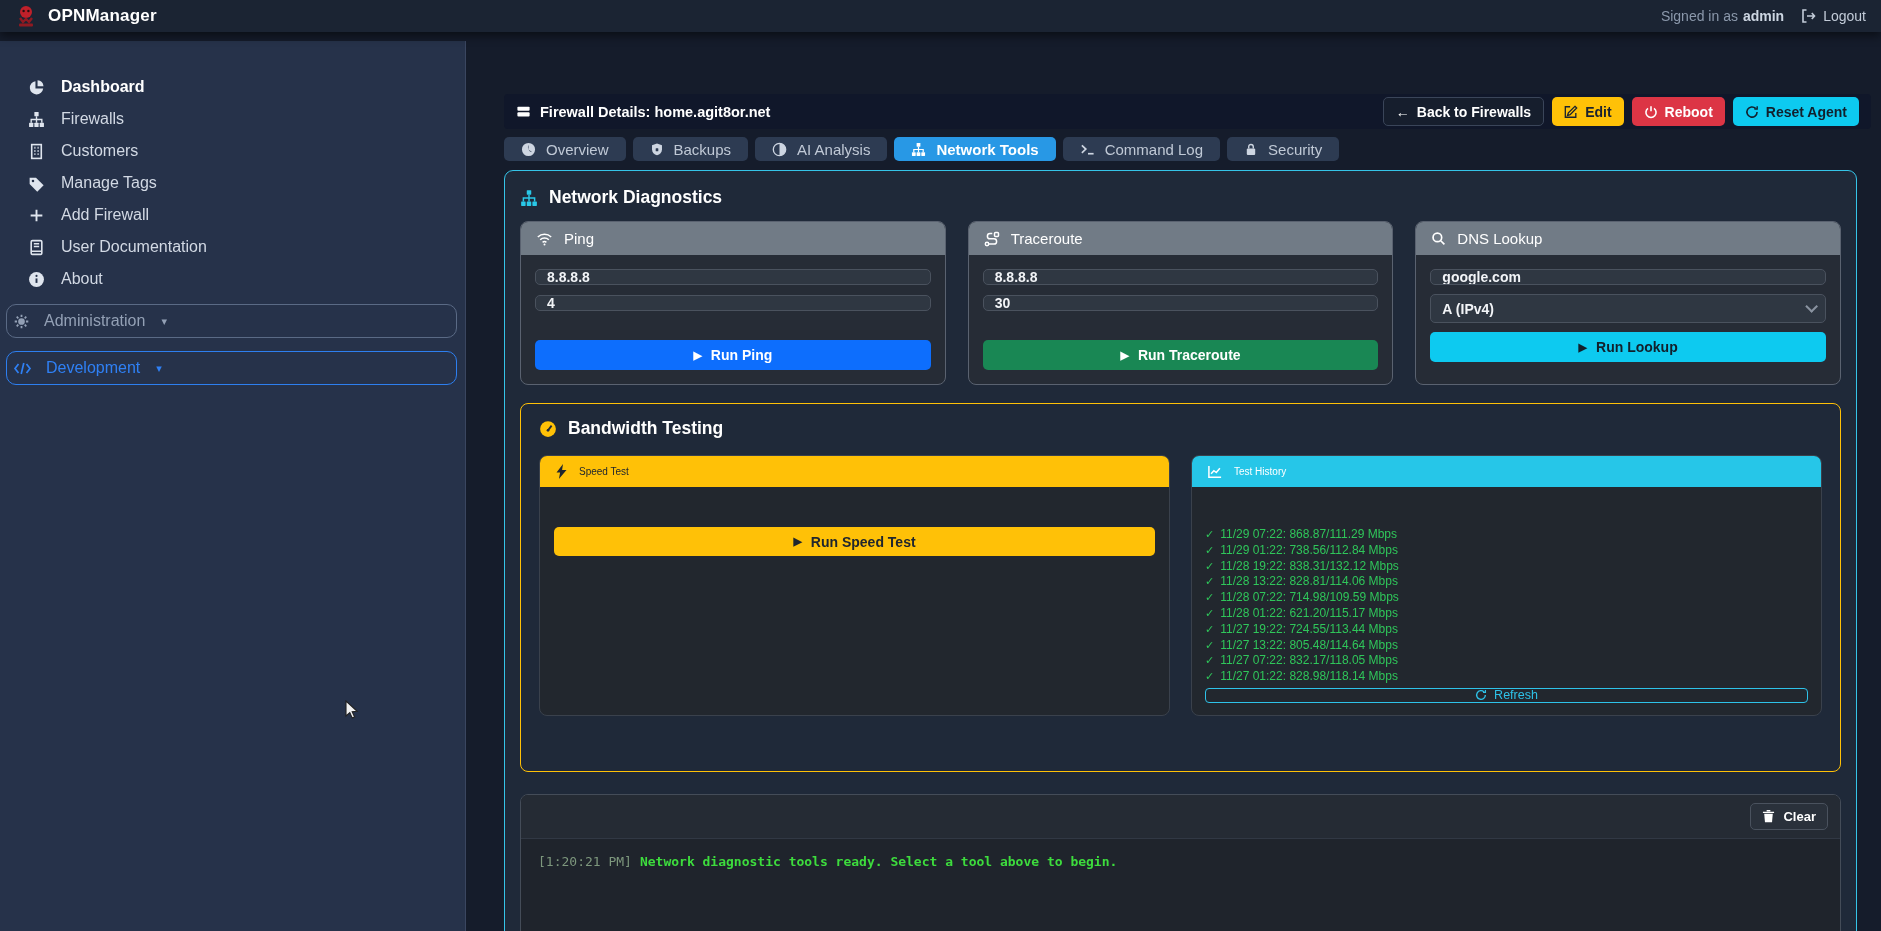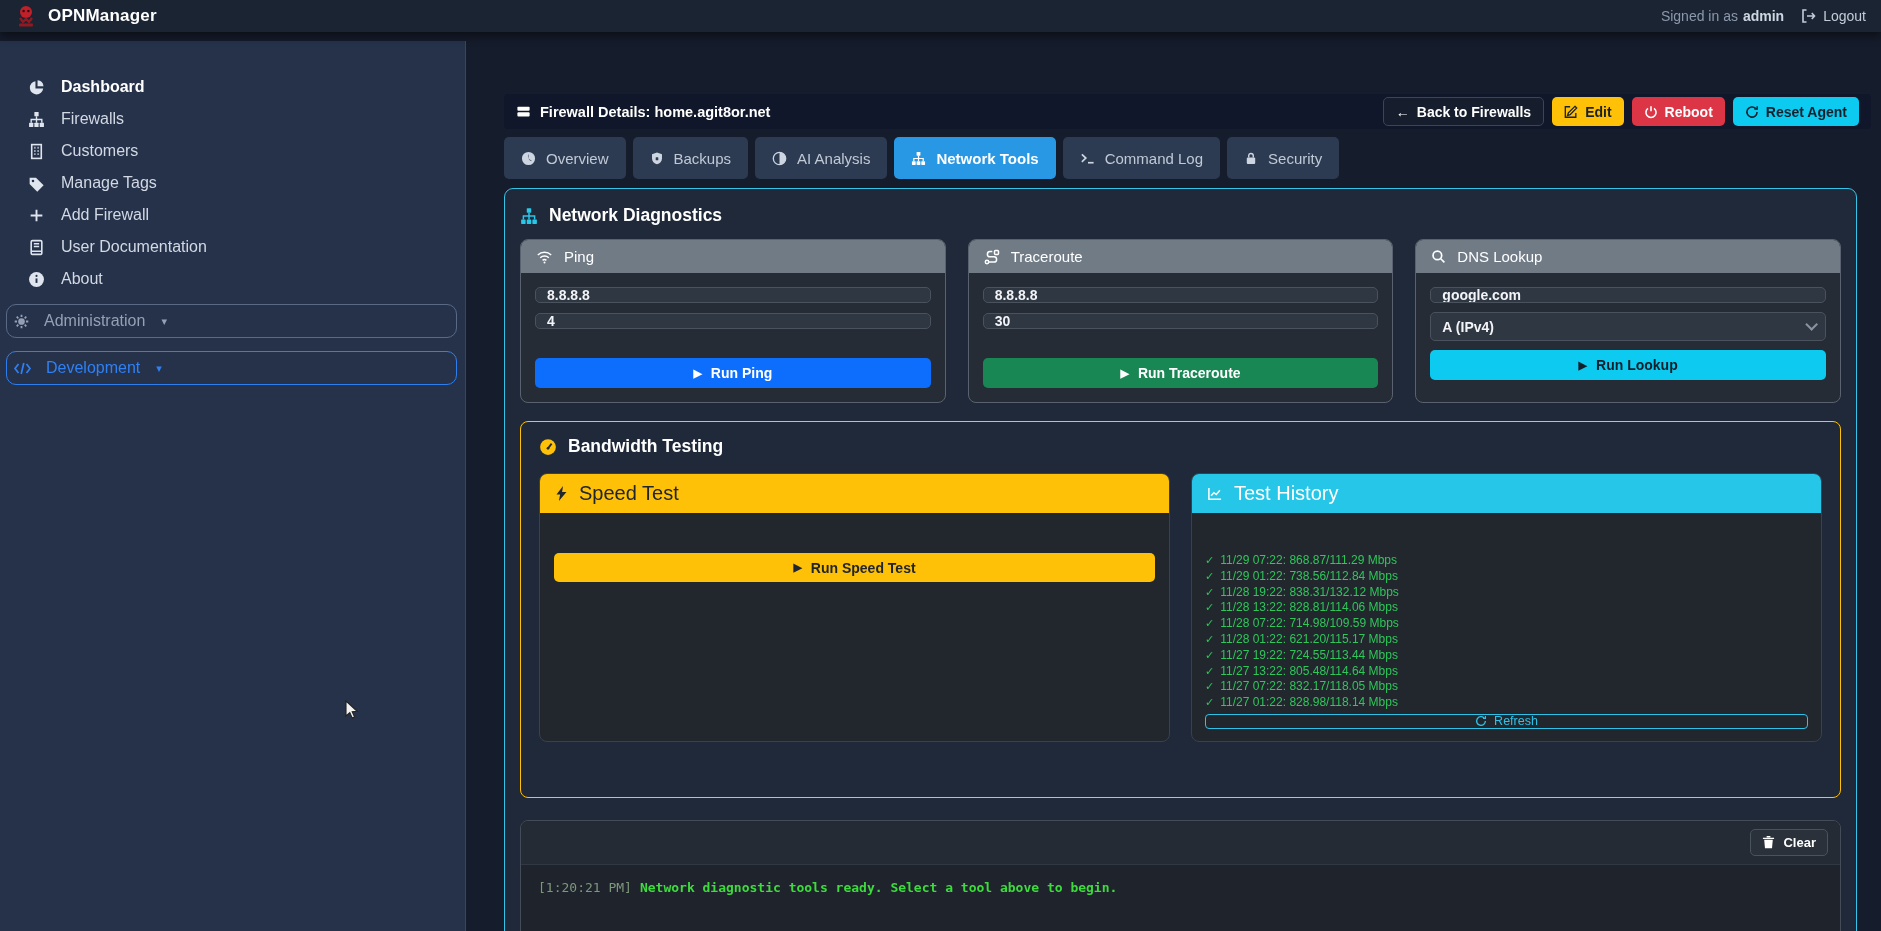--- a/index.html
+++ b/index.html
@@ -57,21 +57,21 @@
     font-size:14px; font-weight:600; display:inline-flex; align-items:center;
     gap:7px; padding:0 12px; cursor:pointer; white-space:nowrap;
   }
   .btn-back { background:#161e2d; border:1px solid #3a4559; color:#fff; font-weight:bold; }
   .btn-edit { background:#ffc107; color:#1a2230; }
   .btn-reboot { background:#dc3545; color:#fff; }
   .btn-reset { background:#0dcaf0; color:#12202c; }
 
   .tabs { display:flex; gap:7px; margin-top:8px; }
   .tab {
-    height:42px; background:#2d3b52; border-radius:5px; color:#c0c9d6;
+    height:24px; background:#2d3b52; border-radius:5px; color:#c0c9d6;
     font-size:15px; display:flex; align-items:center; gap:10px; padding:0 17px; cursor:pointer;
   }
   .tab .icon { color:#cdd5e1; }
   .tab.active { background:#2898e5; color:#ffffff; font-weight:bold; }
   .tab.active .icon { color:#ffffff; }
 
   .pane {
     margin-top:9px; margin-right:14px; height:1100px;
     border:1px solid #35c4e8; border-radius:9px; background:#1f2939;
     padding:16px 15px;
@@ -106,21 +106,21 @@
   }
   .play { font-size:11px; }
   .run-ping { background:#0d6efd; color:#fff; margin-top:20px; }
   .run-trace { background:#198754; color:#fff; margin-top:20px; }
   .run-lookup { background:#0dcaf0; color:#12202c; margin-top:3px; }
 
   
   .bw-box { margin-top:18px; border:1px solid #ffc107; border-radius:8px; padding:14px 18px 55px; }
   .bw-row { display:flex; gap:21px; margin-top:16px; }
   .bw-card { flex:1; border-radius:8px; overflow:hidden; background:#22272e; border:1px solid #3a414c; }
-  .bw-header { padding:8px 15px; font-size:20px; display:flex; align-items:center; gap:11px; }
+  .bw-header { padding:8px 15px; font-size:10px; display:flex; align-items:center; gap:11px; }
   .bw-header.speed { background:#ffc107; color:#20262e; }
   .bw-header.hist { background:#26c6e8; color:#ffffff; }
   .speed-body { padding:0 14px 14px; }
   .run-speed { background:#ffc107; color:#20262e; margin-top:40px; height:29px; }
   .hist-body { padding:40px 13px 12px; }
   .hist-entry { color:#2fc65a; font-size:12px; line-height:15.8px; display:flex; gap:6px; align-items:baseline; }
   .hist-entry .check { font-size:11px; }
   .btn-refresh {
     width:100%; height:15px; margin-top:3px; background:transparent;
     border:1px solid #2ec2e8; border-radius:4px; color:#2ec2e8;

